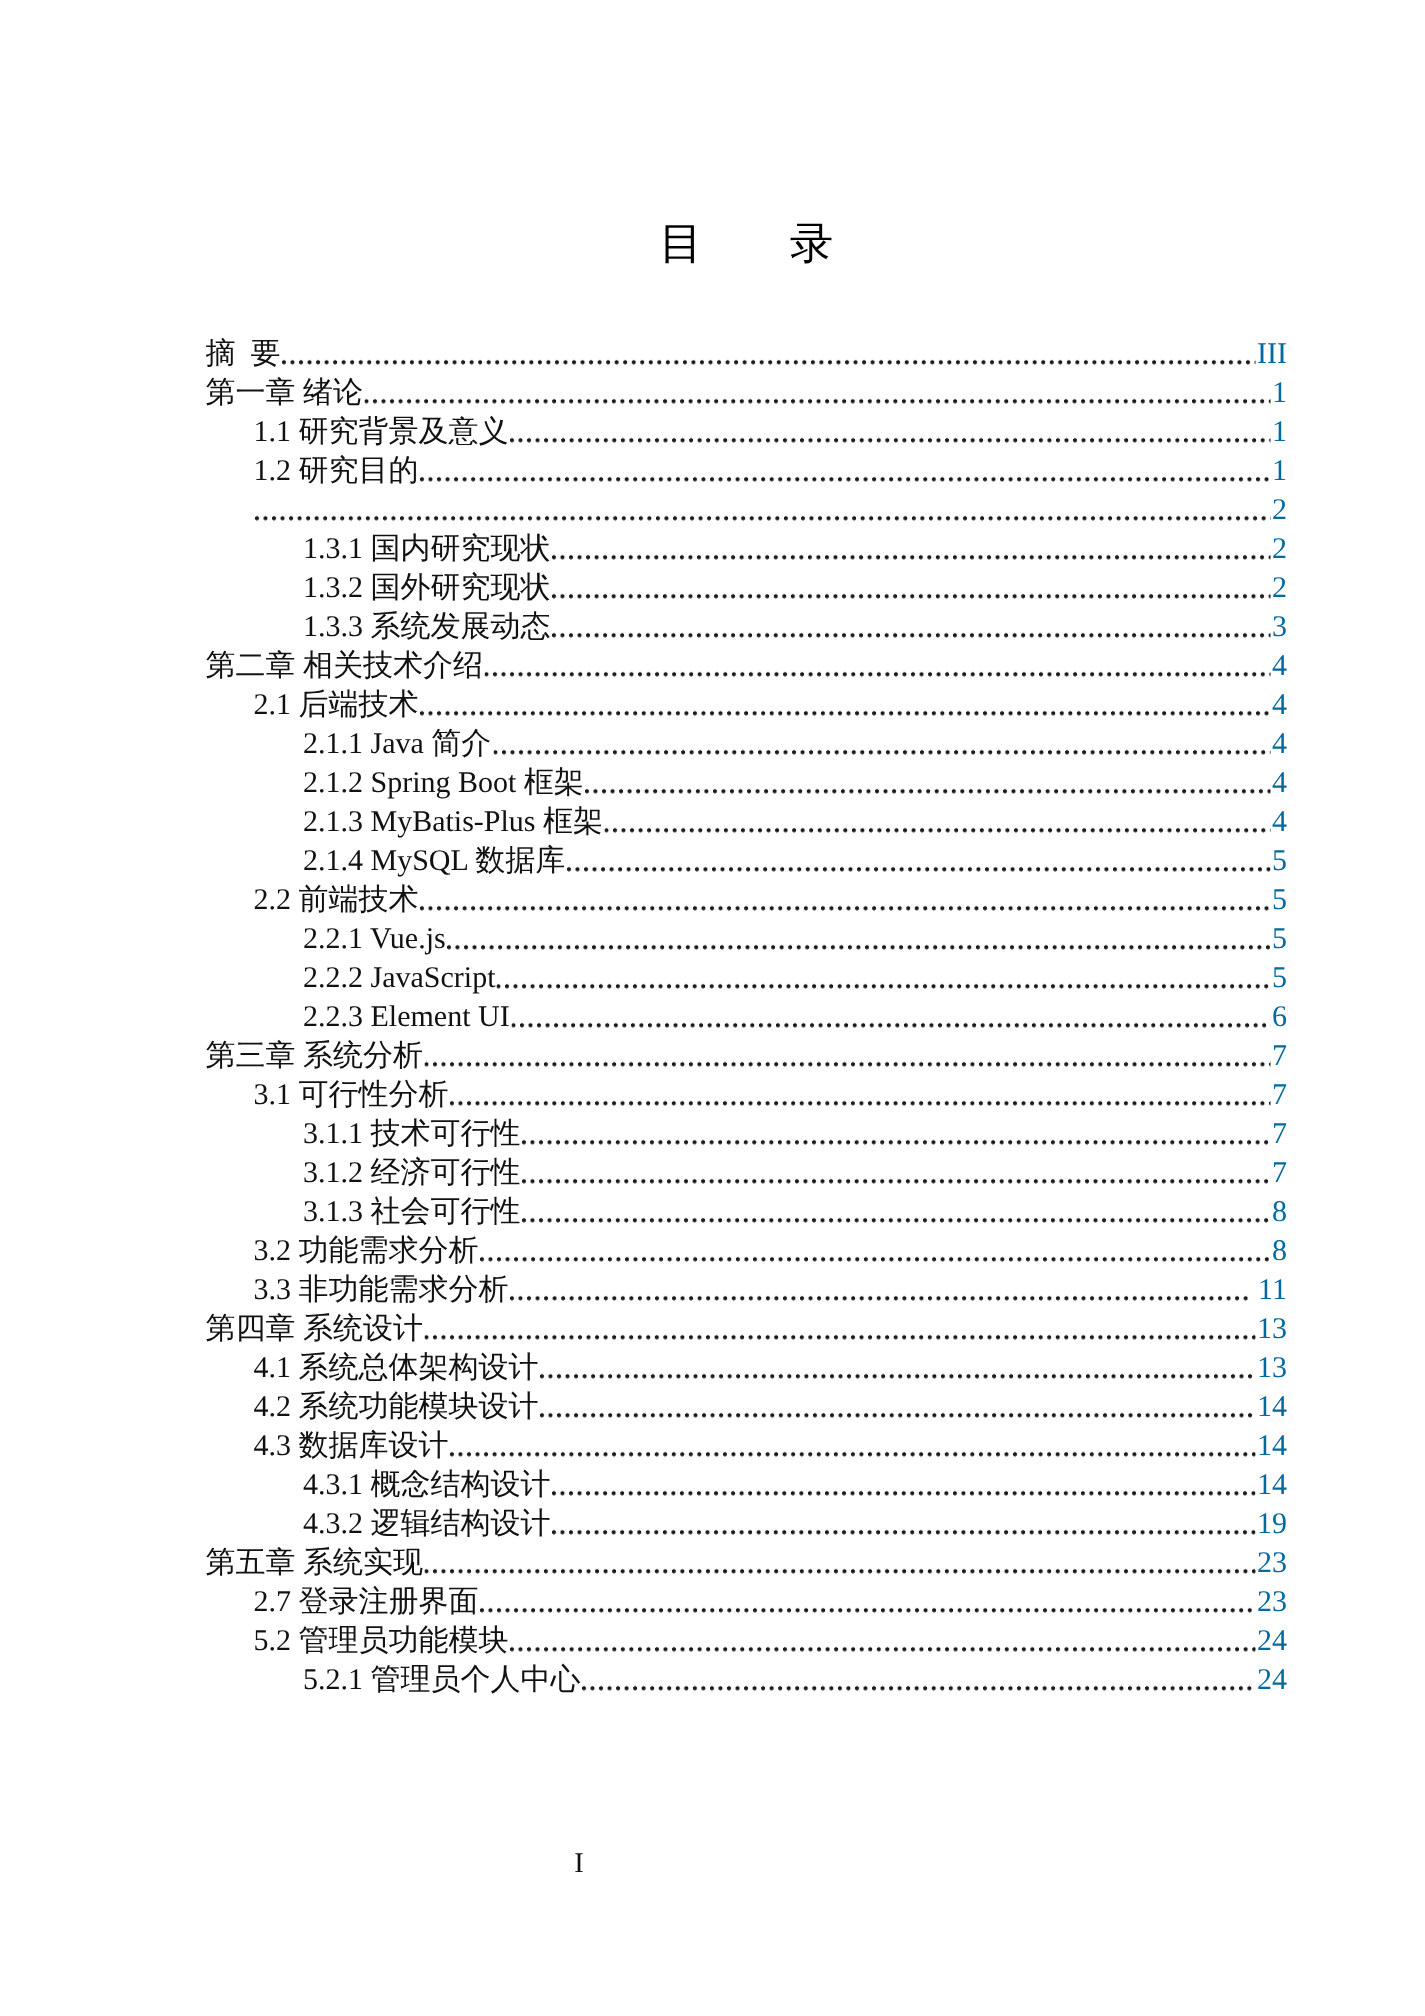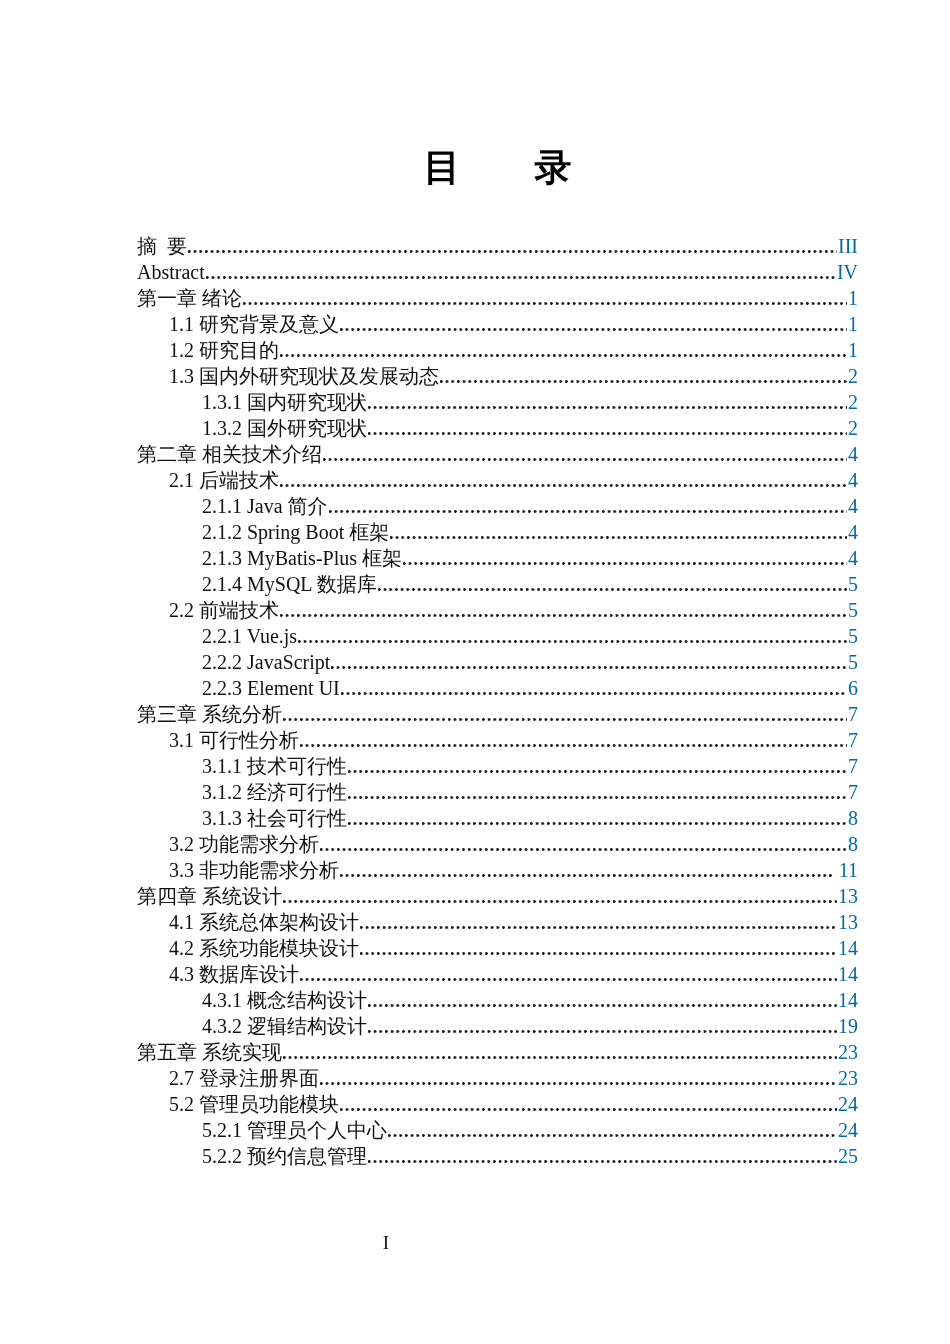--- a/index.html
+++ b/index.html
@@ -15,22 +15,22 @@
   .page {
     position: absolute;
     inset: 0;
     background: #ffffff;
   }
   .doc-title {
     margin-top: 143px;
     margin-left: 137px;
     width: 721px;
     text-align: center;
-    font-size: 37px;
-    font-weight: bold;
+    font-size: 29px;
+    font-weight: normal;
     letter-spacing: 0;
     white-space: pre;
     color: #000000;
   }
   .toc-list {
     margin-top: 40px;
     margin-left: 137px;
     width: 721px;
   }
   .toc-row {
@@ -82,54 +82,53 @@
 
   <div class="doc-title">目　　录</div>
 
   <div class="toc-list">
       <div class="toc-row lv0">
     <span class="label">摘  要</span>
     <span class="dots"></span>
     <span class="pagenum">III</span>
   </div>
       <div class="toc-row lv0">
-    <span class="label">Abstract</span>
-    <span class="dots"></span>
-    <span class="pagenum">IV</span>
-  </div>
-      <div class="toc-row lv0">
     <span class="label">第一章 绪论</span>
     <span class="dots"></span>
     <span class="pagenum">1</span>
   </div>
       <div class="toc-row lv1">
     <span class="label">1.1 研究背景及意义</span>
     <span class="dots"></span>
     <span class="pagenum">1</span>
   </div>
       <div class="toc-row lv1">
     <span class="label">1.2 研究目的</span>
     <span class="dots"></span>
     <span class="pagenum">1</span>
   </div>
       <div class="toc-row lv1">
-    <span class="label">1.3 国内外研究现状及发展动态</span>
     <span class="dots"></span>
     <span class="pagenum">2</span>
   </div>
       <div class="toc-row lv2">
     <span class="label">1.3.1 国内研究现状</span>
     <span class="dots"></span>
     <span class="pagenum">2</span>
   </div>
       <div class="toc-row lv2">
     <span class="label">1.3.2 国外研究现状</span>
     <span class="dots"></span>
     <span class="pagenum">2</span>
   </div>
+      <div class="toc-row lv2">
+    <span class="label">1.3.3 系统发展动态</span>
+    <span class="dots"></span>
+    <span class="pagenum">3</span>
+  </div>
       <div class="toc-row lv0">
     <span class="label">第二章 相关技术介绍</span>
     <span class="dots"></span>
     <span class="pagenum">4</span>
   </div>
       <div class="toc-row lv1">
     <span class="label">2.1 后端技术</span>
     <span class="dots"></span>
     <span class="pagenum">4</span>
   </div>
@@ -250,22 +249,17 @@
   </div>
       <div class="toc-row lv1">
     <span class="label">5.2 管理员功能模块</span>
     <span class="dots"></span>
     <span class="pagenum">24</span>
   </div>
       <div class="toc-row lv2">
     <span class="label">5.2.1 管理员个人中心</span>
     <span class="dots"></span>
     <span class="pagenum">24</span>
-  </div>
-      <div class="toc-row lv2">
-    <span class="label">5.2.2 预约信息管理</span>
-    <span class="dots"></span>
-    <span class="pagenum">25</span>
   </div>
     </div>
 
   <div class="page-footer">I</div>
 </div>
 
 </body></html>

